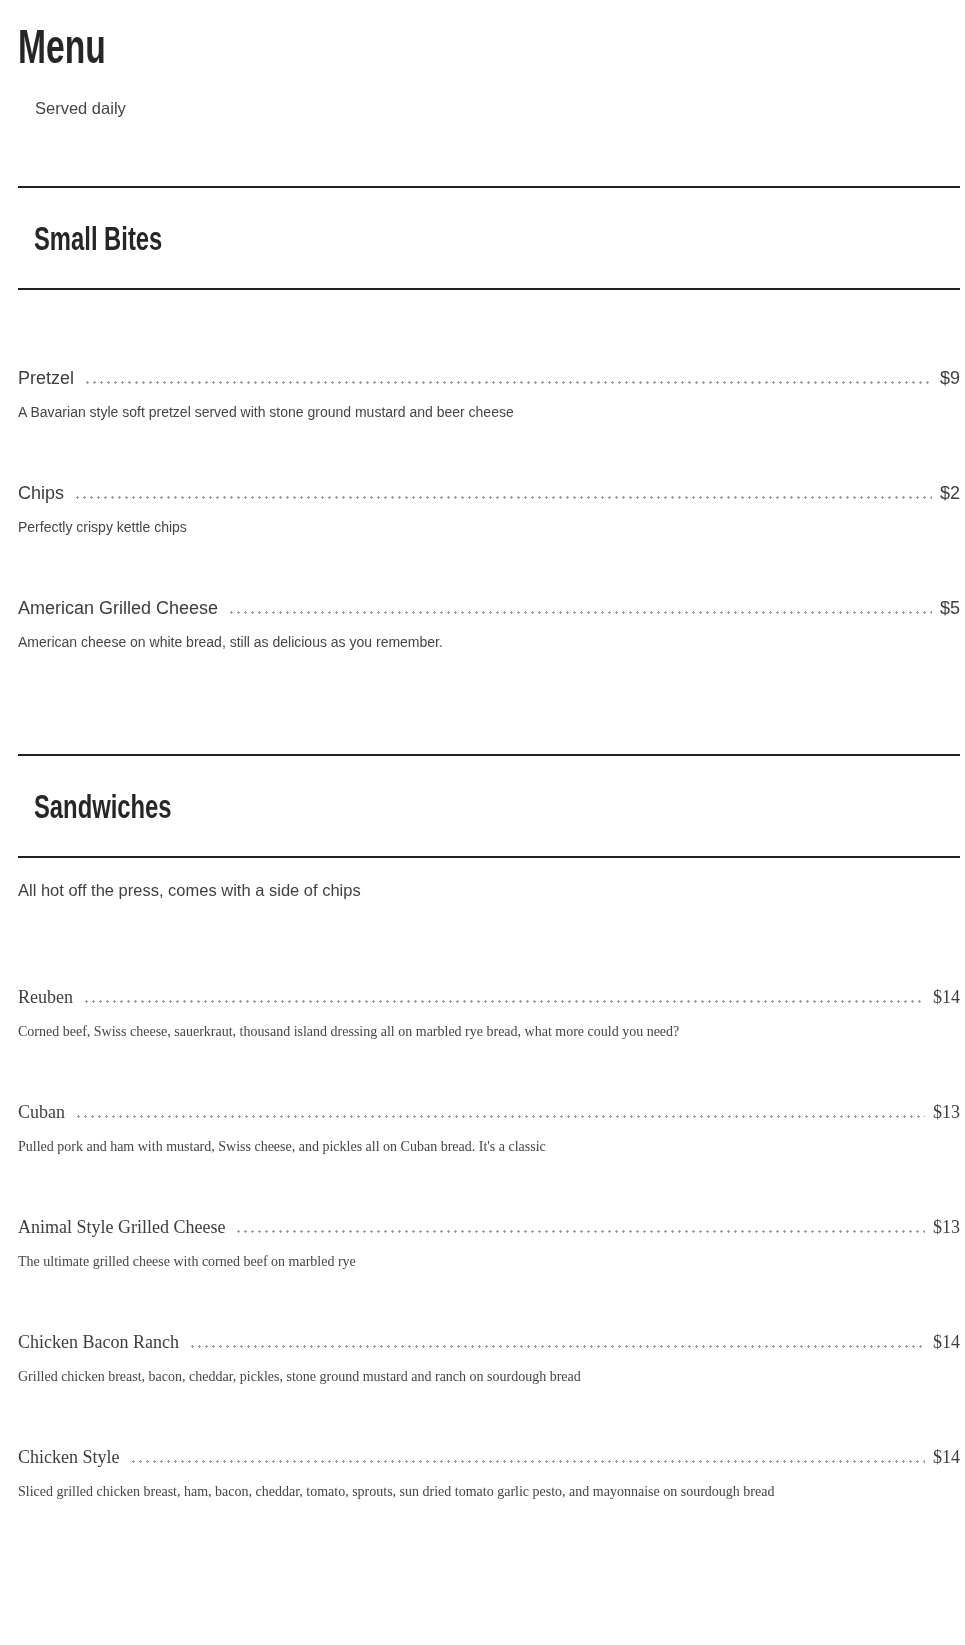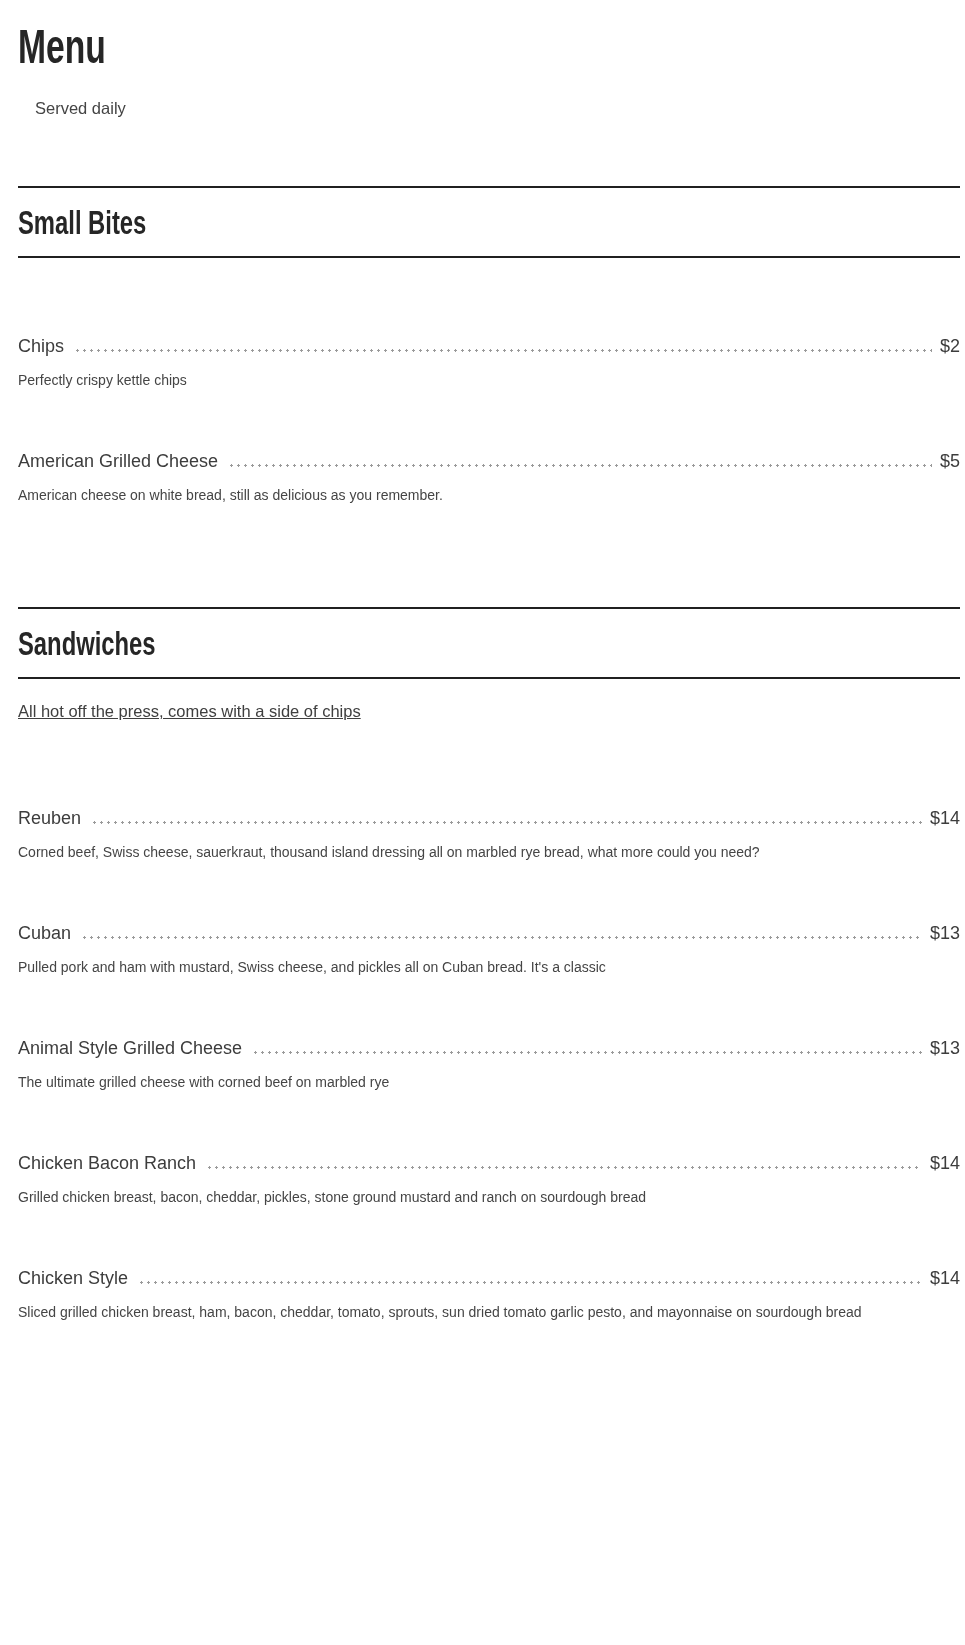--- a/index.html
+++ b/index.html
@@ -43,38 +43,37 @@
   
   .menu-section { margin-top: 68px; }
   .menu-section--second { margin-top: 102px; }
 
   .section-header {
     border-top: 2px solid #202020;
     border-bottom: 2px solid #202020;
     padding: 16px 0;
   }
   .section-title {
-    margin: 0;
+    margin: 16px;
     font-size: 34px;
     line-height: 36px;
     font-weight: 700;
     color: #262626;
   }
 
   .section-note {
     margin: 21px 0 0 0;
     font-size: 16.5px;
     line-height: 22px;
     color: #3f3f3f;
-    text-decoration: underline;
   }
 
   
   .menu-items { margin-top: 76px; }
-  .menu-items--after-note { margin-top: 84px; }
+  .menu-items--after-note { margin-top: 84px; font-family: Liberation Serif, serif; }
   .menu-item + .menu-item { margin-top: 59px; }
 
   .item-row {
     display: flex;
     align-items: baseline;
     width: 100%;
   }
   .item-name {
     font-size: 18px;
     line-height: 24px;
@@ -116,20 +115,28 @@
     <p class="subtitle">Served daily</p>
   </header>
 
   <section class="menu-section">
     <div class="section-header">
       <h2 class="section-title"><span class="cond">Small Bites</span></h2>
     </div>
 
     <div class="menu-items">
 
+      <div class="menu-item">
+        <div class="item-row">
+          <span class="item-name">Pretzel</span>
+          <span class="leader"></span>
+          <span class="item-price">$9</span>
+        </div>
+        <p class="item-desc">A Bavarian style soft pretzel served with stone ground mustard and beer cheese</p>
+      </div>
 
       <div class="menu-item">
         <div class="item-row">
           <span class="item-name">Chips</span>
           <span class="leader"></span>
           <span class="item-price">$2</span>
         </div>
         <p class="item-desc">Perfectly crispy kettle chips</p>
       </div>
 

